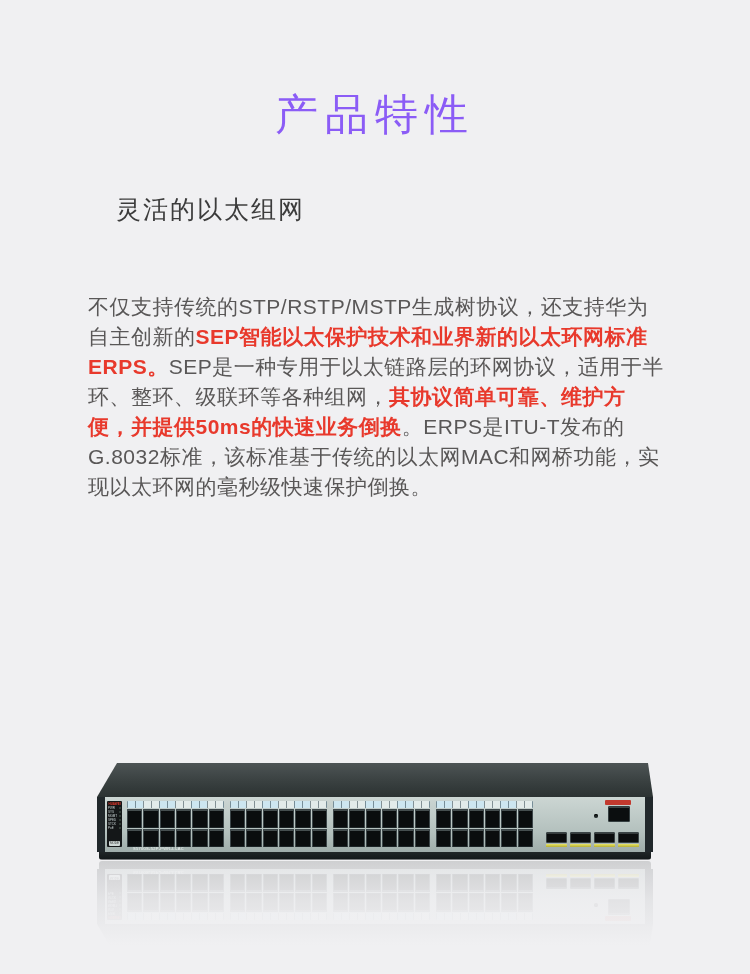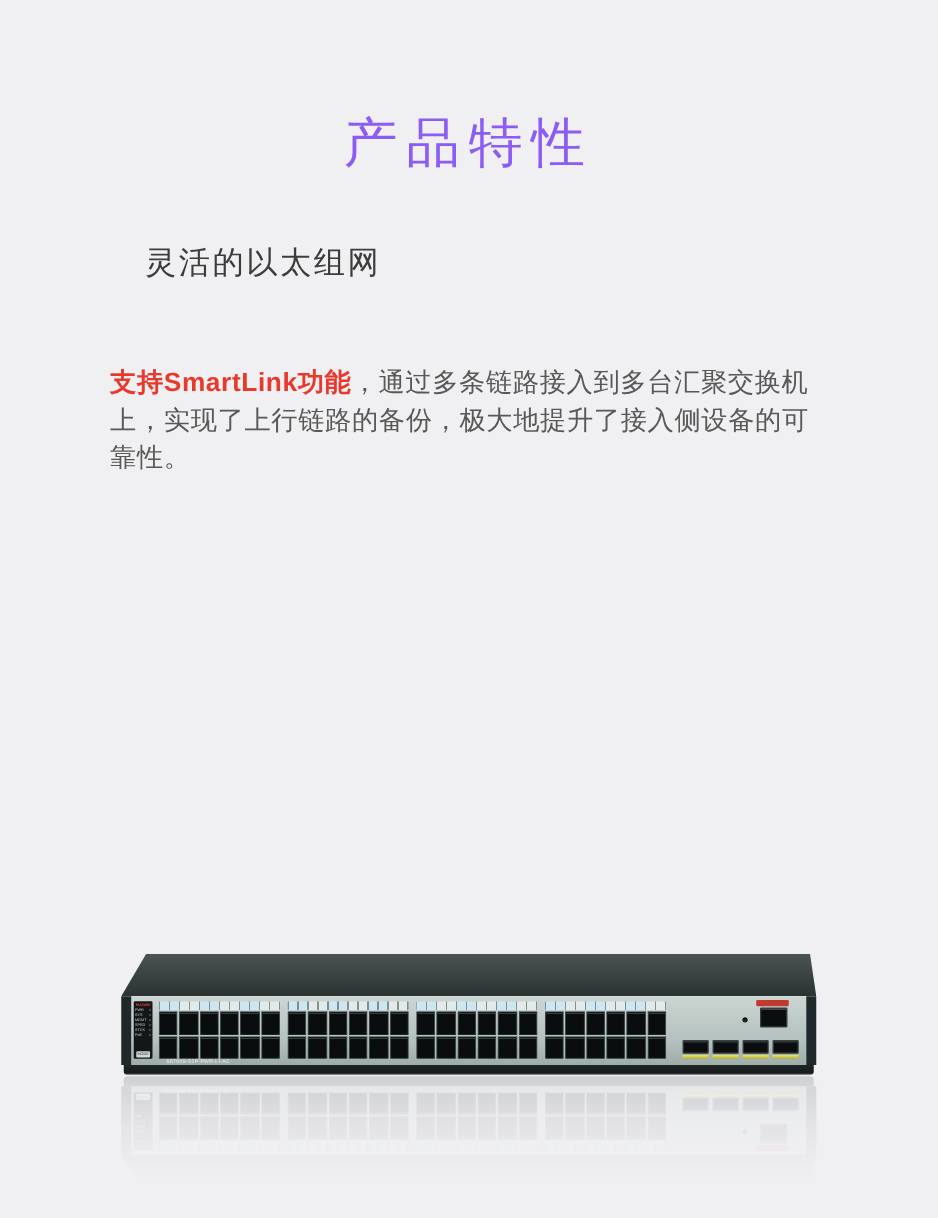--- a/index.html
+++ b/index.html
@@ -93,21 +93,21 @@
 </head>
 <body>
 
 <div class="page">
 
   <h1 class="title">产品特性</h1>
 
   <h2 class="heading">灵活的以太组网</h2>
 
   <div class="content">
-      <p class="para"><span class="em">支持SmartLink功能</span><span>，通过多条链路接入到多台汇聚交换机上，实现了上行链路的备份，极大地提升了接入侧设备的可靠性。</span></p>
+      <p class="para"><span>不仅支持传统的STP/RSTP/MSTP生成树协议，还支持华为自主创新的</span><span class="em">SEP智能以太保护技术和业界新的以太环网标准ERPS。</span><span>SEP是一种专用于以太链路层的环网协议，适用于半环、整环、级联环等各种组网，</span><span class="em">其协议简单可靠、维护方便，并提供50ms的快速业务倒换</span><span>。ERPS是ITU-T发布的G.8032标准，该标准基于传统的以太网MAC和网桥功能，实现以太环网的毫秒级快速保护倒换。</span></p>
     </div>
 
   <div class="switch-area">
     <div class="switch" id="switch-front">
       <div class="sw-top"></div>
       <div class="sw-body">
         <div class="panel-inner">
           <div class="led-strip">
             <div class="brand">HUAWEI</div>
             <div id="led-rows" style="width:100%">

